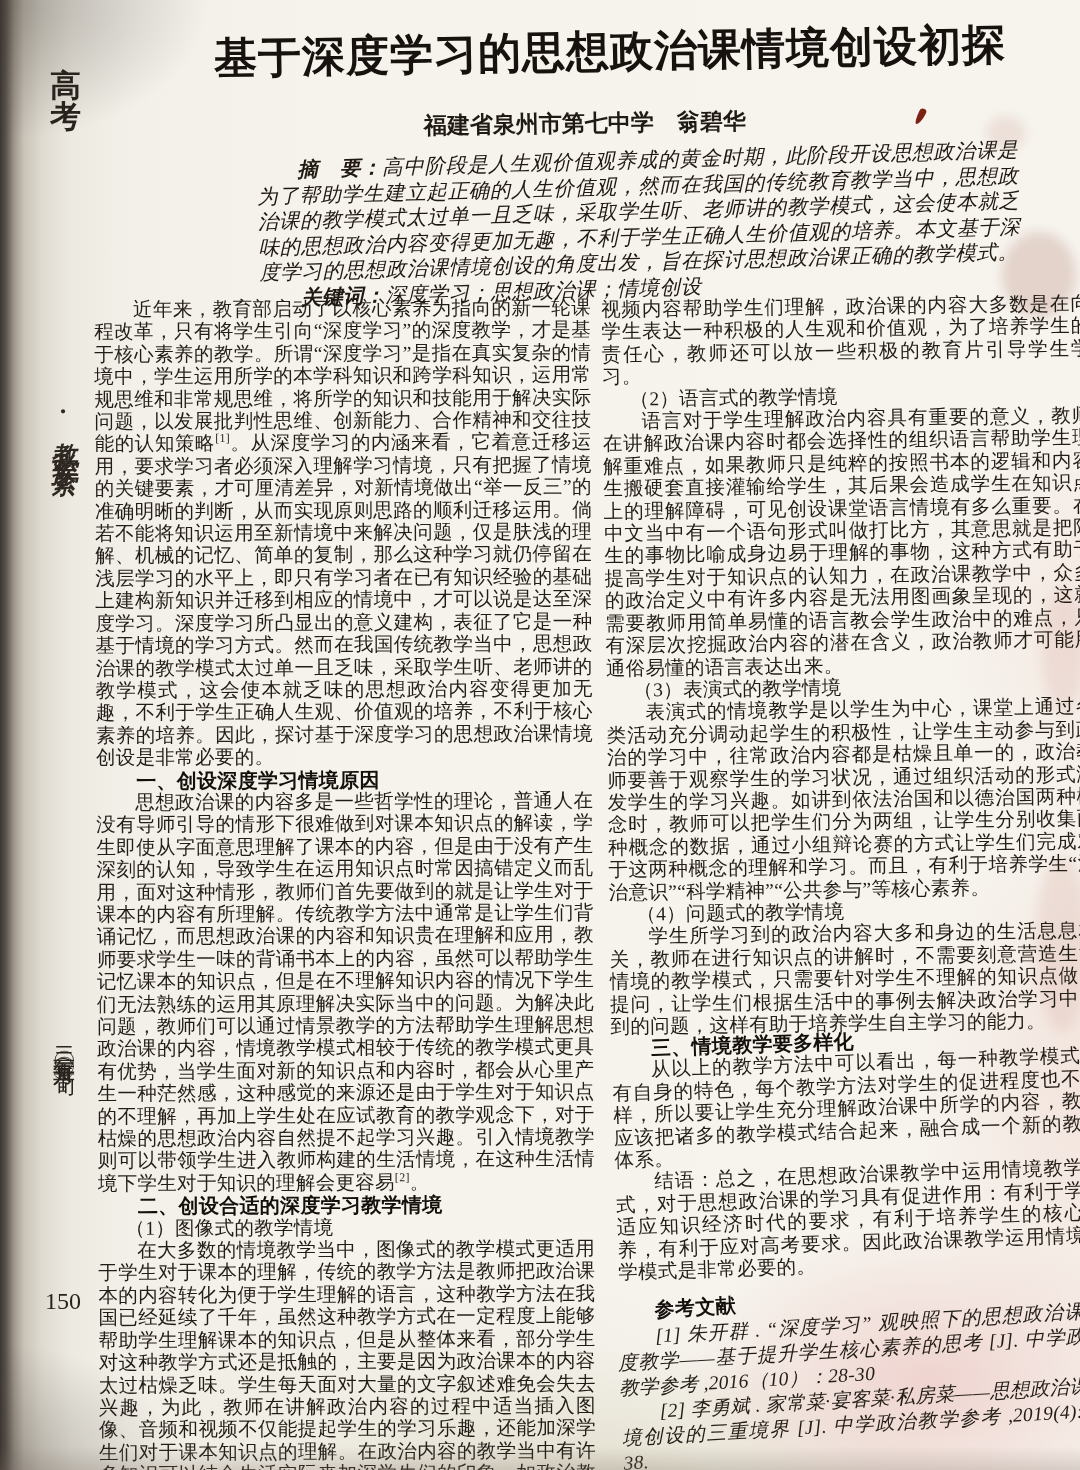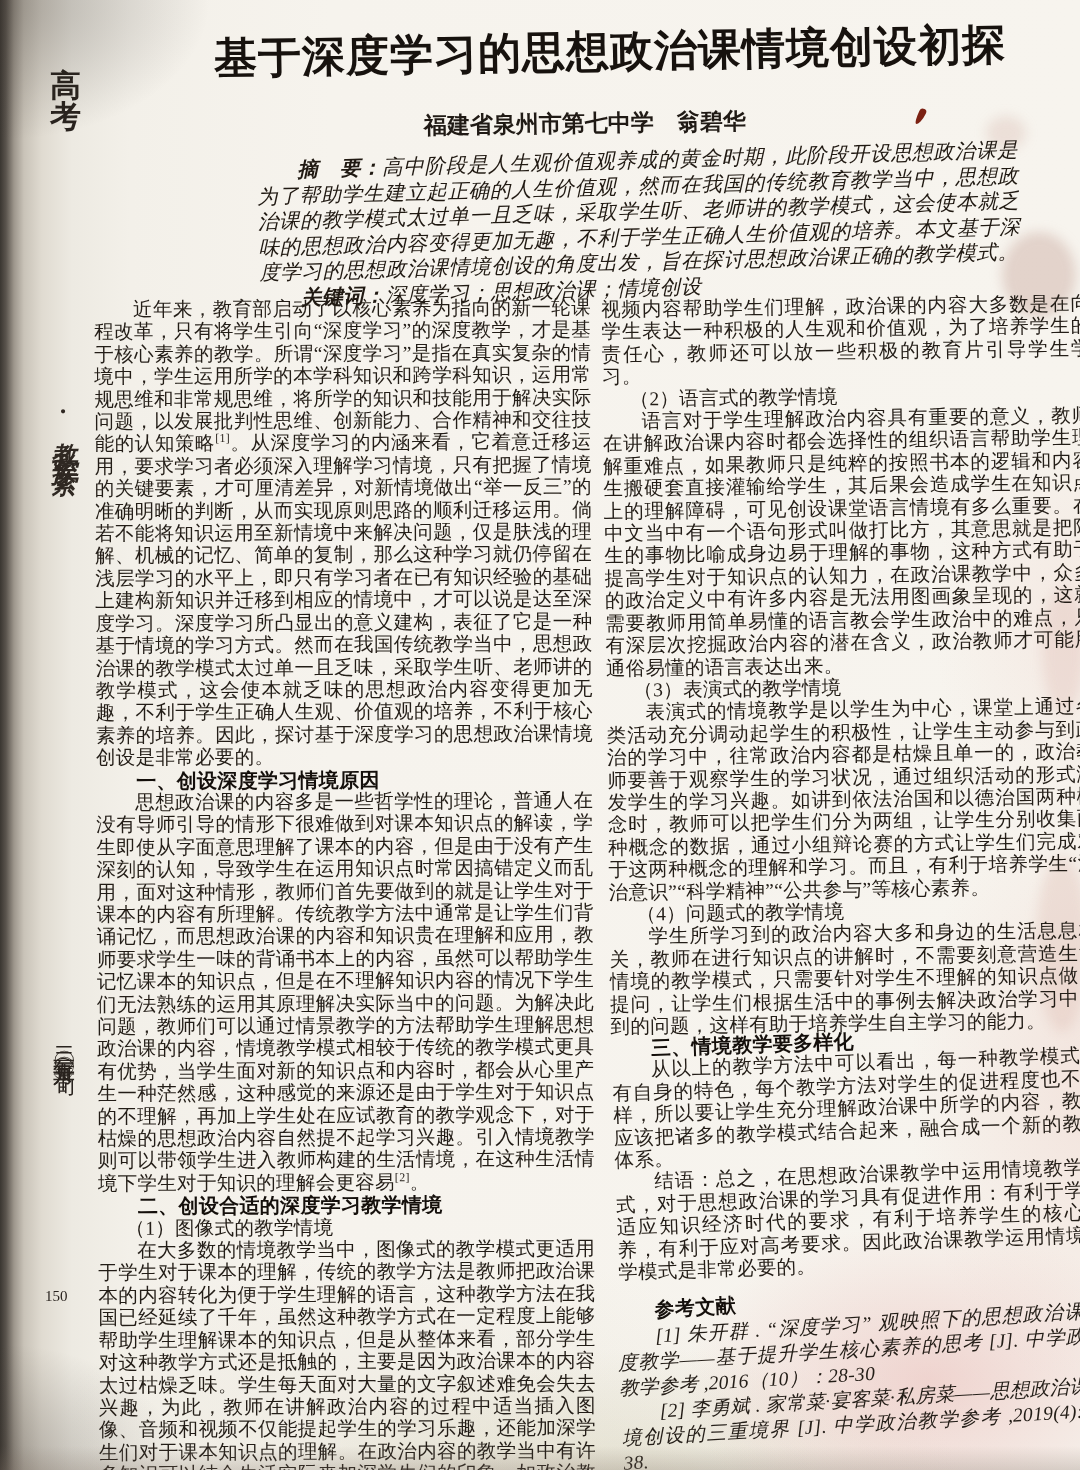--- a/index.html
+++ b/index.html
@@ -26,21 +26,21 @@
   .red-mark{position:absolute;left:917px;top:108px;width:7px;height:17px;background:#7c2113;
     border-radius:55% 45% 60% 40% / 22% 20% 80% 78%;transform:rotate(26deg);}
 
   
   .sb-cat{position:absolute;left:44px;top:42px;writing-mode:vertical-rl;
     font-weight:700;font-size:31px;letter-spacing:33px;color:#29231e;}
   .sb-col{position:absolute;left:47px;top:408px;writing-mode:vertical-rl;
     font-style:italic;font-weight:700;font-size:25px;letter-spacing:9px;color:#2f2822;}
   .sb-issue{position:absolute;left:49px;top:1030px;writing-mode:vertical-rl;
     font-size:22px;letter-spacing:3px;color:#29231e;}
-  .sb-page{position:absolute;left:45px;top:1288px;font-size:15px;color:#29231e;}
+  .sb-page{position:absolute;left:45px;top:1288px;font-size:24px;color:#29231e;}
 
   
   .title{position:absolute;left:140px;top:26px;width:940px;margin:0;text-align:center;
     font-family:"Liberation Sans","DejaVu Sans",sans-serif;font-weight:700;
     font-size:43px;line-height:1.2;letter-spacing:1px;color:#17120e;transform:rotate(-1deg);}
   .byline{position:absolute;left:110px;top:108px;width:950px;text-align:center;
     font-family:"Liberation Sans","DejaVu Sans",sans-serif;font-weight:700;
     font-size:23px;color:#201a15;transform:rotate(-0.8deg);}
 
   

